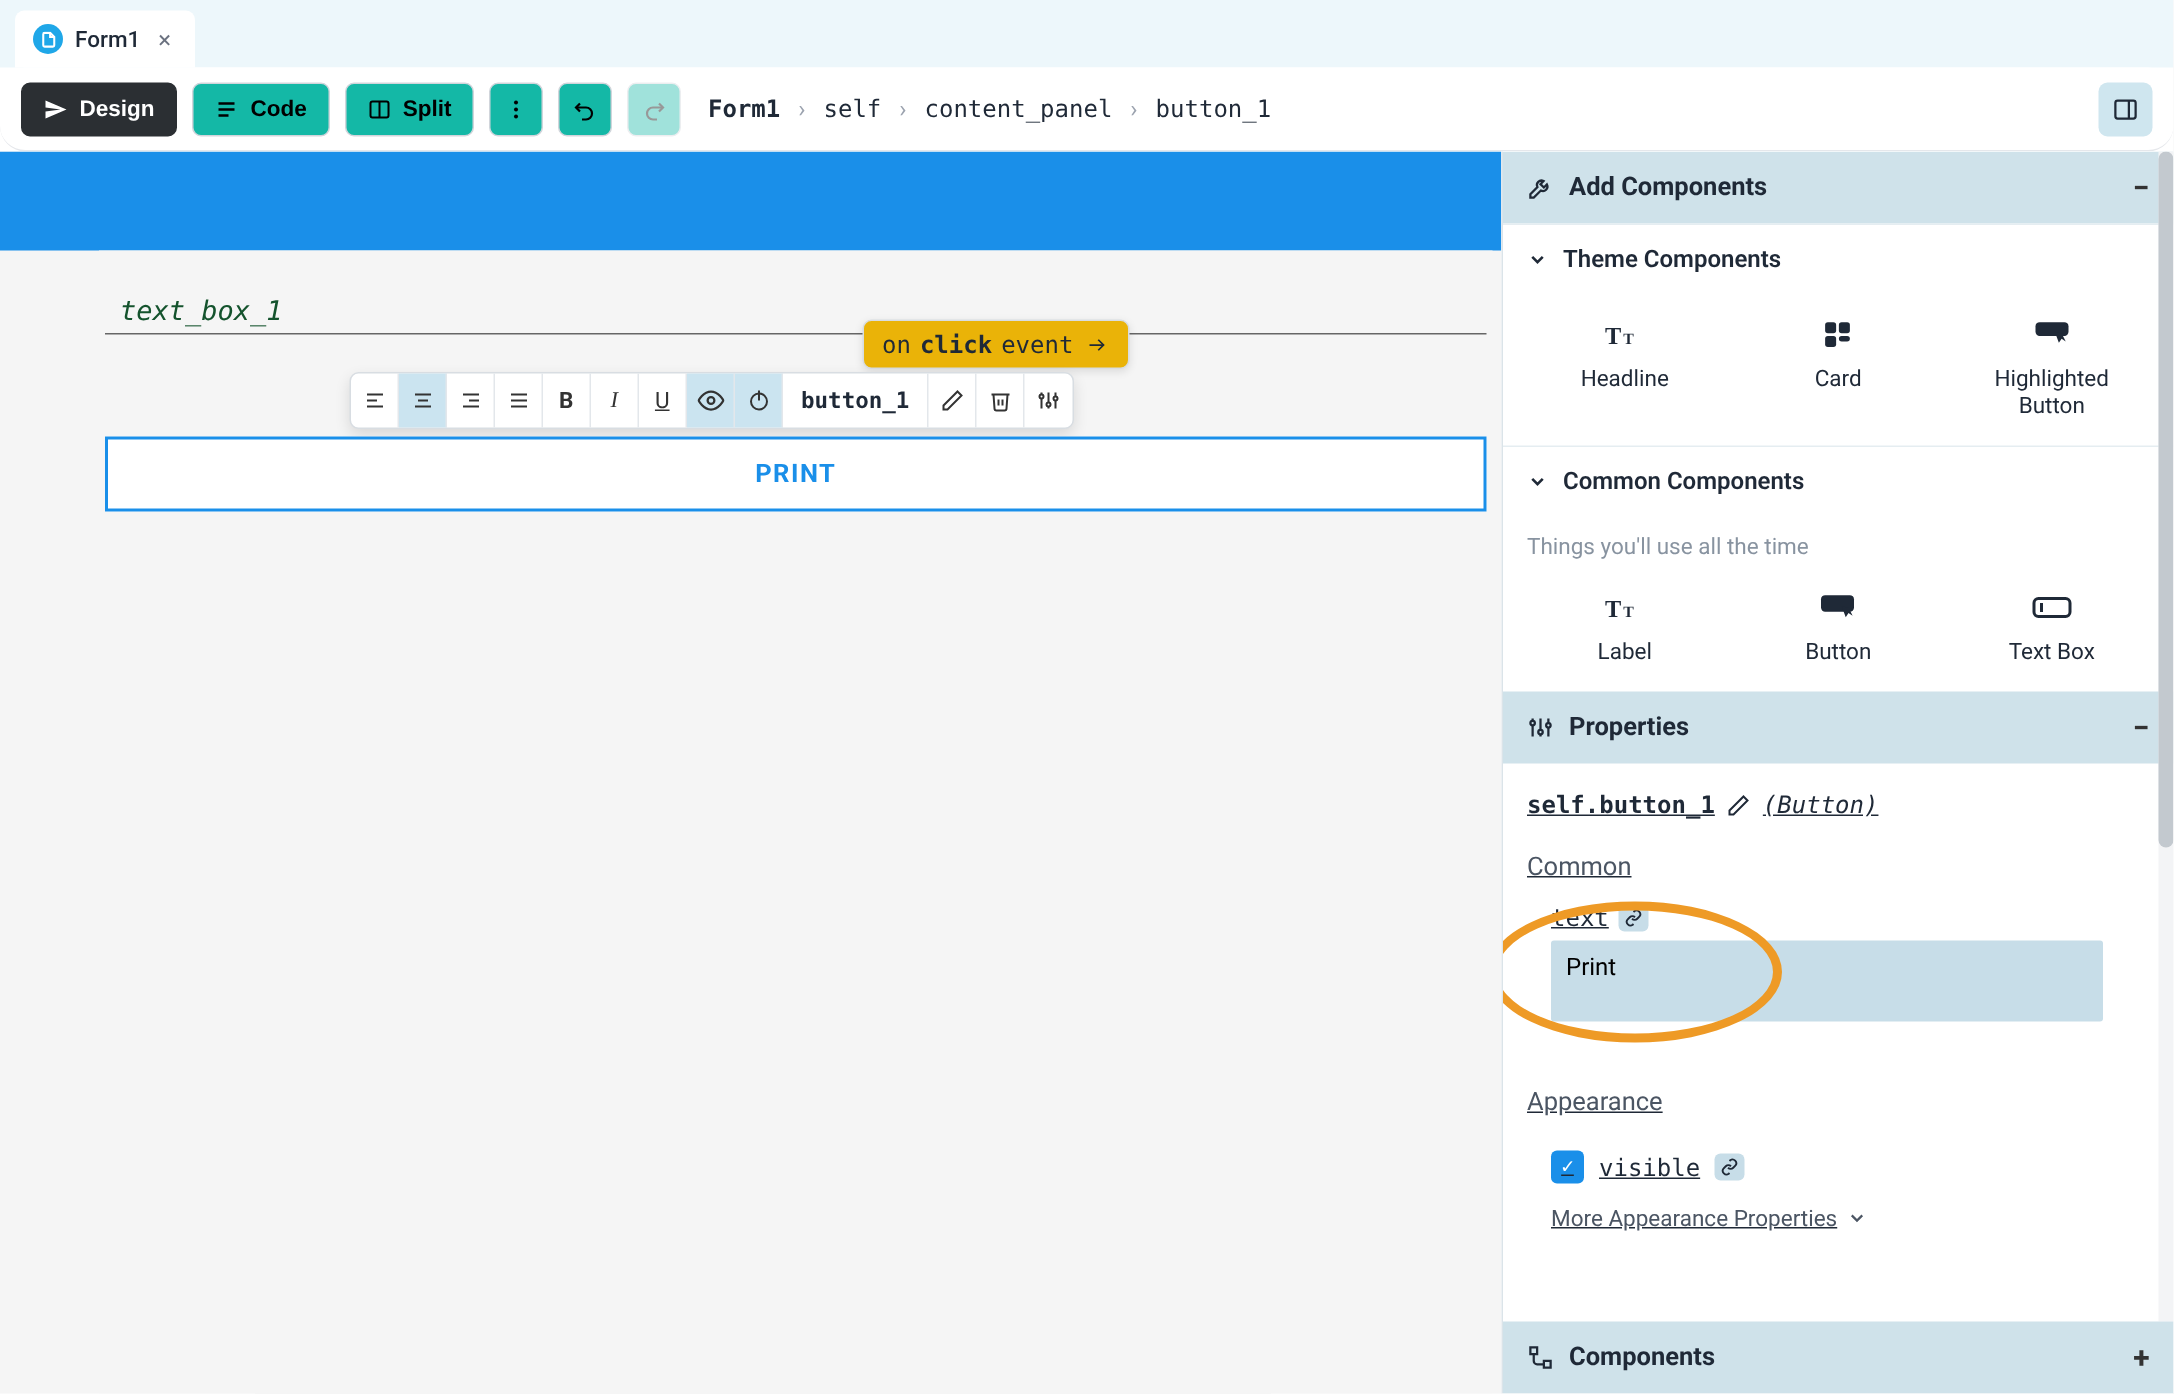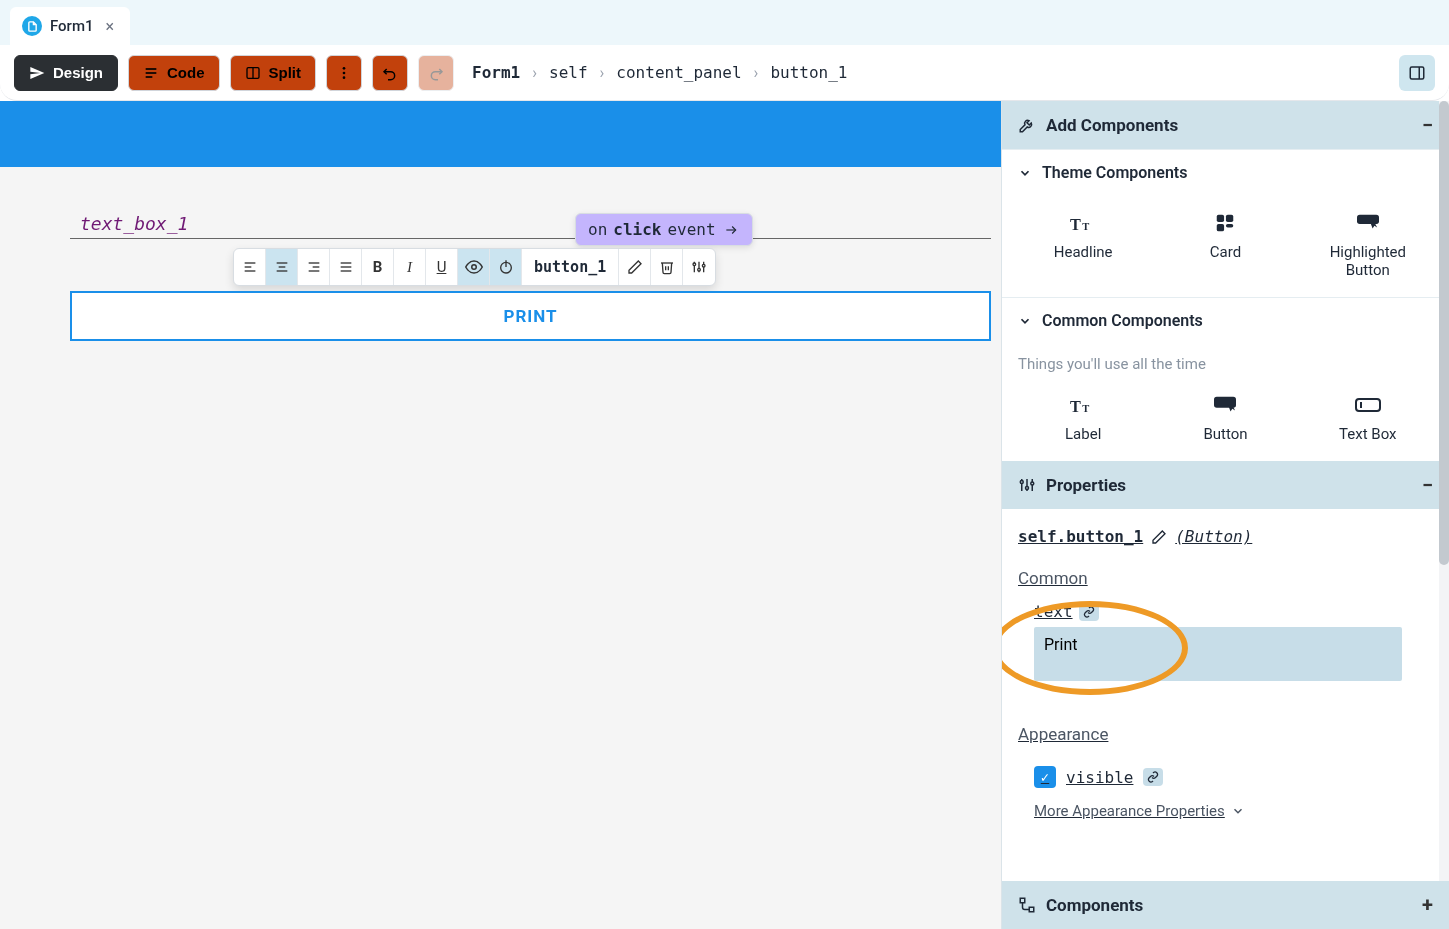--- a/index.html
+++ b/index.html
@@ -7,47 +7,47 @@
 
 
 .top-strip { height: 45px; background: #edf7fb; display: flex; align-items: flex-end; }
 .tab { background: #fff; height: 38px; display: flex; align-items: center; padding: 0 12px; border-top-left-radius: 6px; border-top-right-radius: 6px; gap: 8px; margin-left: 10px; }
 .tab-icon { width: 20px; height: 20px; background: #1fa7e8; border-radius: 50%; display: flex; align-items: center; justify-content: center; color: #fff; font-size: 11px; }
 .tab-label { font-weight: 500; font-size: 15px; }
 .tab-close { color: #6b7280; font-size: 16px; cursor: pointer; padding: 0 4px; }
 
 
 .toolbar { height: 56px; border-bottom: 1px solid #e5e7eb; display: flex; align-items: center; padding: 0 14px; gap: 10px; background: #fff; border-radius: 17px; }
-.btn { border: 1px solid #d1d5db; border-radius: 6px; height: 36px; padding: 0 14px; display: inline-flex; align-items: center; gap: 8px; background: #c2410c; font-weight: 600; font-size: 15px; cursor: pointer; }
+.btn { border: 1px solid #d1d5db; border-radius: 6px; height: 36px; padding: 0 14px; display: inline-flex; align-items: center; gap: 8px; background: #14b8a6; font-weight: 600; font-size: 15px; cursor: pointer; }
 .btn.dark { background: #2b2f33; color: #fff; border-color: #2b2f33; }
 .btn.icon-only { width: 36px; padding: 0; justify-content: center; }
 .btn .ico { width: 16px; height: 16px; display: inline-flex; align-items: center; justify-content: center; }
 .breadcrumb { display: flex; align-items: center; gap: 12px; font-size: 16px; margin-left: 8px; }
 .breadcrumb .sep { color: #9ca3af; }
 .crumb { font-family: "SFMono-Regular", Consolas, monospace; }
 .crumb.bold { font-weight: 700; }
 .toolbar-right { margin-left: auto; }
 .panel-toggle { width: 36px; height: 36px; background: #cfe6ef; border-radius: 6px; display: flex; align-items: center; justify-content: center; cursor: pointer; }
 
 
 .main { display: flex; height: calc(929px - 45px - 56px); }
 .canvas-wrap { flex: 1; background: #f5f5f5; position: relative; overflow: hidden; }
 .blue-bar { position: absolute; top: 0; left: 0; right: 0; height: 66px; background: #1a8fe9; }
 .canvas-body { position: absolute; top: 66px; left: 66px; right: 6px; bottom: 0; background: #f5f5f5; }
 
-.textbox-row { padding: 30px 10px 4px; border-bottom: 1px solid #666; color: #701a75; font-style: italic; font-family: monospace; font-size: 18px; margin: 16px 4px; }
+.textbox-row { padding: 30px 10px 4px; border-bottom: 1px solid #666; color: #14532d; font-style: italic; font-family: monospace; font-size: 18px; margin: 0 4px; }
 
 
 .float-tb { position: absolute; top: 147px; left: 233px; background: #fff; border: 1px solid #d8dde2; border-radius: 6px; box-shadow: 0 4px 10px rgba(0,0,0,0.12); display: flex; align-items: center; height: 38px; }
 .float-tb .fbtn { width: 32px; height: 100%; display: flex; align-items: center; justify-content: center; cursor: pointer; border-right: 1px solid #e3e7eb; font-size: 15px; color: #333; }
 .float-tb .fbtn:last-child { border-right: none; }
 .float-tb .fbtn.active { background: #cbe4f0; }
 .float-tb .name { padding: 0 12px; font-family: monospace; font-weight: 700; font-size: 15px; border-right: 1px solid #e3e7eb; height: 100%; display: flex; align-items: center; }
 
-.click-hint { position: absolute; top: 112px; left: 575px; background: #c4b5fd; border: 1px solid #d8dde2; border-radius: 6px; box-shadow: 0 2px 6px rgba(0,0,0,0.1); padding: 6px 12px; font-family: monospace; font-size: 16px; display: flex; align-items: center; gap: 6px; }
+.click-hint { position: absolute; top: 112px; left: 575px; background: #eab308; border: 1px solid #d8dde2; border-radius: 6px; box-shadow: 0 2px 6px rgba(0,0,0,0.1); padding: 6px 12px; font-family: monospace; font-size: 16px; display: flex; align-items: center; gap: 6px; }
 .click-hint .bold { font-weight: 700; }
 
 .selected-btn { position: absolute; top: 190px; left: 70px; right: 10px; height: 50px; border: 2px solid #1a8fe9; background: #fff; display: flex; align-items: center; justify-content: center; color: #1a8fe9; font-weight: 700; letter-spacing: 1px; font-size: 17px; cursor: pointer; }
 
 
 .right-panel { width: 448px; background: #fff; border-left: 1px solid #dbe4e9; display: flex; flex-direction: column; position: relative; }
 .rp-section-hdr { background: #cfe2ea; height: 48px; display: flex; align-items: center; padding: 0 16px; gap: 10px; font-weight: 700; font-size: 17px; cursor: pointer; }
 .rp-section-hdr .right-icon { margin-left: auto; font-size: 20px; color: #333; }
 .rp-sub-hdr { height: 46px; display: flex; align-items: center; padding: 0 16px; gap: 10px; font-weight: 600; font-size: 16px; border-top: 1px solid #e5edf1; cursor: pointer; text-align: center; }
 .comp-grid { display: flex; justify-content: space-around; padding: 14px 10px 18px; }

